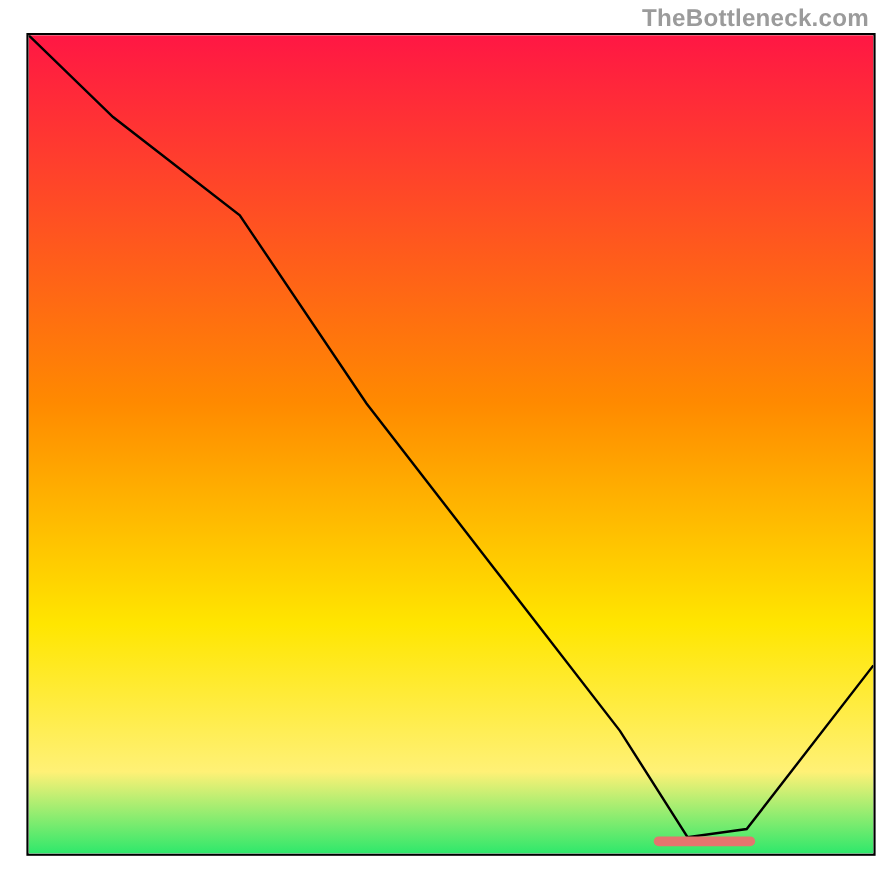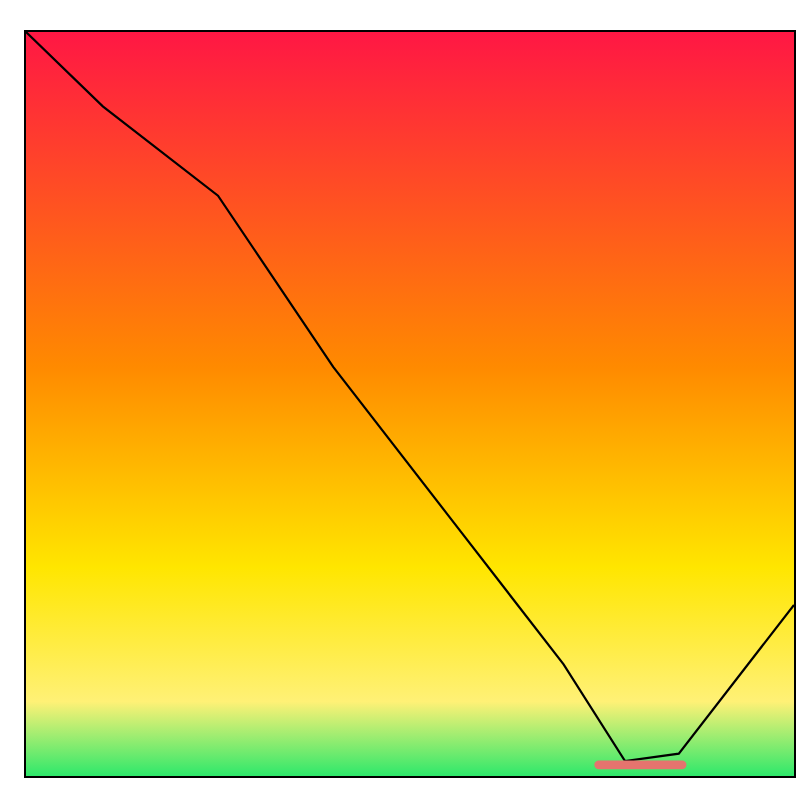--- a/index.html
+++ b/index.html
@@ -5,20 +5,21 @@
   html,body{margin:0;padding:0;width:800px;height:800px;background:#fff;font-family:Arial,Helvetica,sans-serif}
   .frame{position:relative;width:800px;height:800px}
   .watermark{position:absolute;top:4px;right:10px;font-size:22px;font-weight:600;color:#9b9b9b;letter-spacing:.2px}
   .plot-wrap{position:absolute;left:24px;right:4px;top:30px;bottom:22px;border:2px solid #000;box-sizing:border-box}
   svg{display:block;width:100%;height:100%}
 </style>
 </head>
 <body>
 
 <div class="frame">
+  <div class="watermark">TheBottleneck.com</div>
 
   <div class="plot-wrap">
     <svg viewBox="0 0 100 100" preserveAspectRatio="none">
       <defs>
         <linearGradient id="bg" x1="0" y1="0" x2="0" y2="1">
           <stop id="g0" offset="0%" stop-color="#ff1744"></stop>
           <stop id="g1" offset="45%" stop-color="#ff8a00"></stop>
           <stop id="g2" offset="72%" stop-color="#ffe600"></stop>
           <stop id="g3" offset="90%" stop-color="#fff176"></stop>
           <stop id="g4" offset="100%" stop-color="#2ee86b"></stop>

